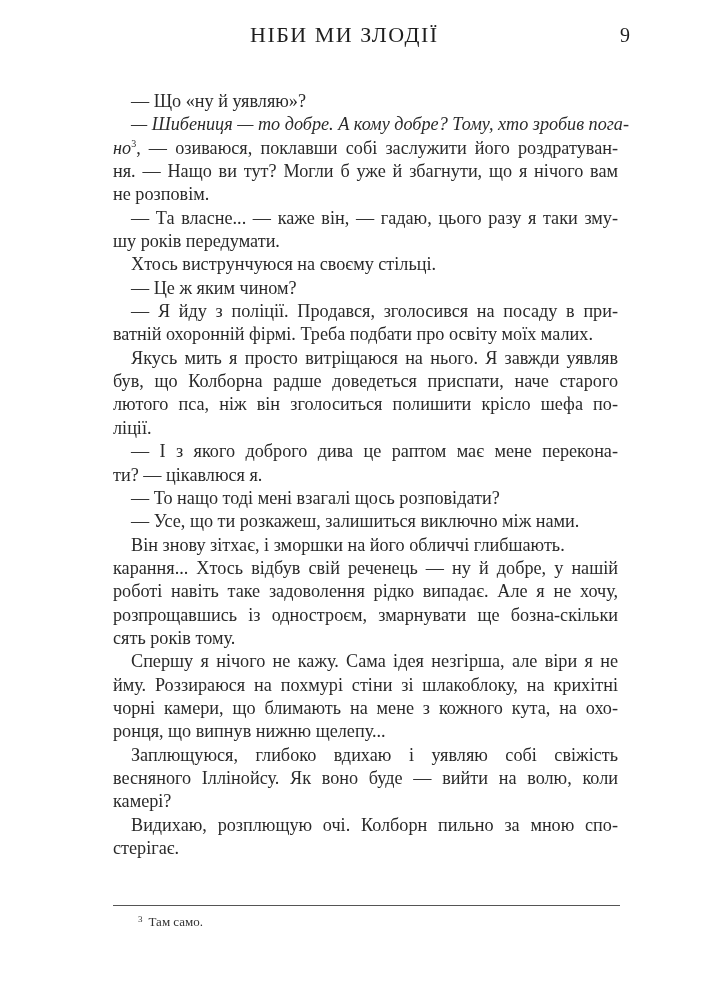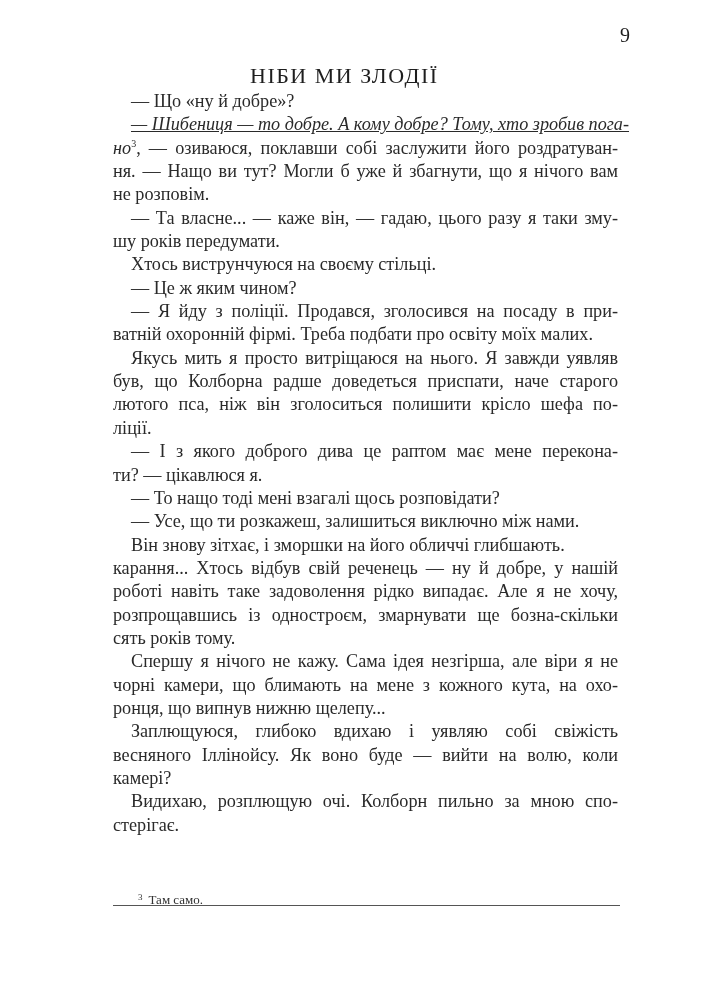--- a/index.html
+++ b/index.html
@@ -4,57 +4,57 @@
 <style>
   html, body { margin: 0; padding: 0; background: #ffffff; }
   body { width: 728px; height: 1000px; position: relative; overflow: hidden; }
   .page {
     position: absolute; left: 0; top: 0; width: 728px; height: 1000px;
     background: #ffffff; color: #2a2a2a;
     font-family: "Liberation Serif", "DejaVu Serif", serif;
   }
   .running-head {
     position: absolute; top: 22px; left: 250px;
-    font-size: 22px; letter-spacing: 1.5px; color: #1e1e1e; margin-top: 41px;
+    font-size: 22px; letter-spacing: 1.5px; color: #1e1e1e;
   }
   .folio {
     position: absolute; top: 24px; left: 620px;
     font-size: 20px; color: #1e1e1e;
   }
   .body-text {
     position: absolute; left: 113px; top: 90px; width: 505px;
   }
   .ln {
     display: block; height: 23.35px; line-height: 23.35px;
     font-size: 18.2px; white-space: nowrap;
     text-align: justify; text-align-last: justify;
   }
   .ln.last { text-align-last: left; }
   .ln.indent { padding-left: 18px; }
-  .ln.it { font-style: italic; text-decoration: underline; }
+  .ln.it { font-style: italic; }
   sup.fn { font-size: 10px; vertical-align: 7px; line-height: 0; }
   .rule {
     position: absolute; left: 113px; top: 905px; width: 507px; height: 0;
     border-top: 1px solid #555;
   }
   .footnote {
-    position: absolute; left: 138px; top: 892px;
+    position: absolute; left: 138px; top: 914px;
     font-size: 13px; color: #333;
   }
   .footnote sup { font-size: 9px; vertical-align: 4px; margin-right: 6px; }
 </style>
 </head>
 <body>
 
 <div class="page">
   <div class="running-head">НІБИ МИ ЗЛОДІЇ</div>
   <div class="folio">9</div>
 
   <div class="body-text">
-    <span class="ln indent last">— Що «ну й добре»?</span>
+    <span class="ln indent last">— Що «ну й уявляю»?</span>
     <span class="ln indent it">— Шибениця — то добре. А кому добре? Тому, хто зробив пога-</span>
     <span class="ln"><em>но</em><sup class="fn">3</sup><span>, — озиваюся, поклавши собі заслужити його роздратуван-</span></span>
     <span class="ln">ня. — Нащо ви тут? Могли б уже й збагнути, що я нічого вам</span>
     <span class="ln last">не розповім.</span>
     <span class="ln indent">— Та власне... — каже він, — гадаю, цього разу я таки зму-</span>
     <span class="ln last">шу років передумати.</span>
     <span class="ln indent last">Хтось виструнчуюся на своєму стільці.</span>
     <span class="ln indent last">— Це ж яким чином?</span>
     <span class="ln indent">— Я йду з поліції. Продався, зголосився на посаду в при-</span>
     <span class="ln last">ватній охоронній фірмі. Треба подбати про освіту моїх малих.</span>
@@ -65,20 +65,21 @@
     <span class="ln indent">— І з якого доброго дива це раптом має мене переконa-</span>
     <span class="ln last">ти? — цікавлюся я.</span>
     <span class="ln indent last">— То нащо тоді мені взагалі щось розповідати?</span>
     <span class="ln indent last">— Усе, що ти розкажеш, залишиться виключно між нами.</span>
     <span class="ln indent last">Він знову зітхає, і зморшки на його обличчі глибшають.</span>
     <span class="ln">карання... Хтось відбув свій реченець — ну й добре, у нашій</span>
     <span class="ln">роботі навіть таке задоволення рідко випадає. Але я не хочу,</span>
     <span class="ln">розпрощавшись із одностроєм, змарнувати ще бозна-скільки</span>
     <span class="ln last">сять років тому.</span>
     <span class="ln indent">Спершу я нічого не кажу. Сама ідея незгірша, але віри я не</span>
+    <span class="ln">йму. Роззираюся на похмурі стіни зі шлакоблоку, на крихітні</span>
     <span class="ln">чорні камери, що блимають на мене з кожного кута, на охо-</span>
     <span class="ln last">ронця, що випнув нижню щелепу...</span>
     <span class="ln indent">Заплющуюся, глибоко вдихаю і уявляю собі свіжість</span>
     <span class="ln">весняного Іллінойсу. Як воно буде — вийти на волю, коли</span>
     <span class="ln last">камері?</span>
     <span class="ln indent">Видихаю, розплющую очі. Колборн пильно за мною спо-</span>
     <span class="ln last">стерігає.</span>
   </div>
 
   <div class="rule"></div>

